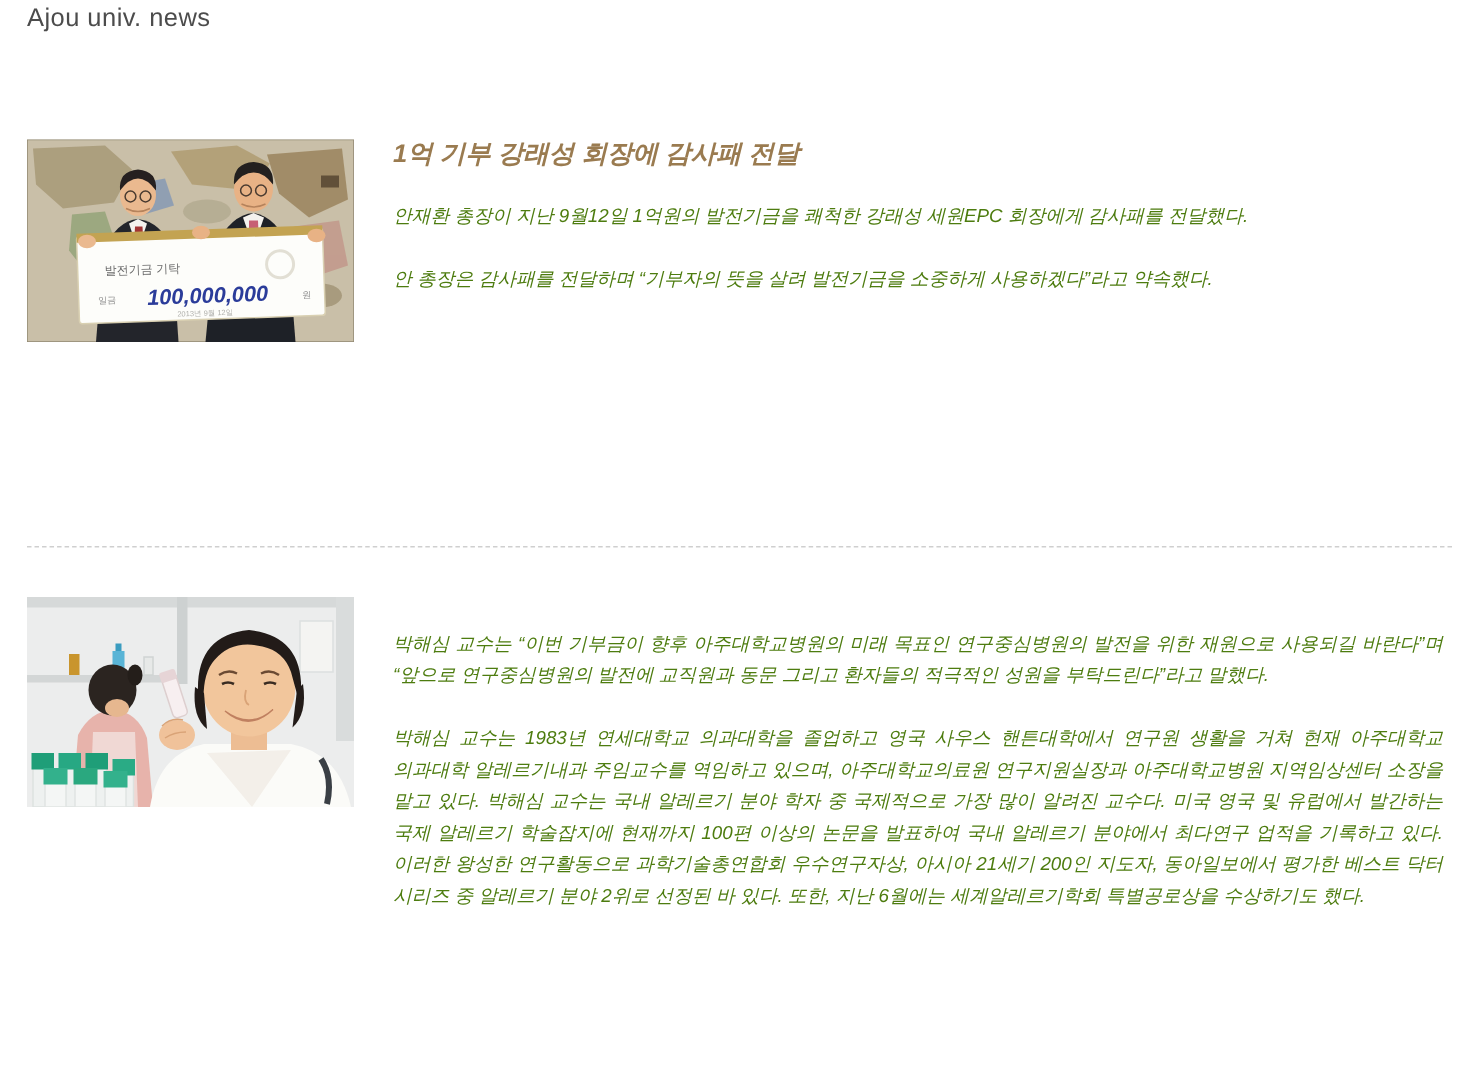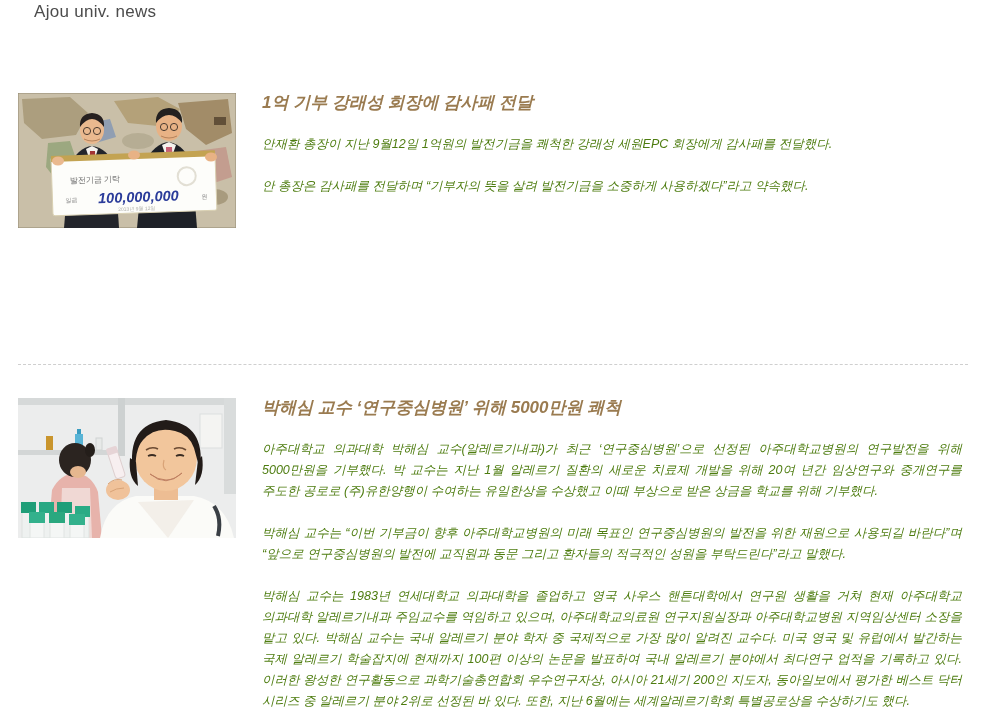--- a/index.html
+++ b/index.html
@@ -7,21 +7,21 @@
   .page {
     position: relative;
     width: 982px;
     height: 719px;
     background: #ffffff;
     font-family: "Liberation Sans", sans-serif;
     overflow: hidden;
   }
 
   
-  .header { position: absolute; top: 2px; left: 18px; right: 20px; margin-left: 16px; }
+  .header { position: absolute; top: 2px; left: 18px; right: 20px; }
   .eyebrow {
     font-size: 17px;
     color: #4c4c4c;
     letter-spacing: 0.3px;
   }
   .title-row { display: flex; align-items: flex-end; margin-top: 1px; }
   .page-title {
     font-size: 37px;
     font-weight: 600;
     color: #f7a833;
@@ -218,20 +218,18 @@
             <rect x="11" y="114" width="16" height="11" fill="#33b18c"></rect>
             <rect x="32" y="122" width="14" height="18" fill="#f4f6f5" stroke="#e0e4e2"></rect>
             <rect x="31" y="114" width="16" height="11" fill="#2aa87f"></rect>
             <rect x="52" y="124" width="14" height="16" fill="#f4f6f5" stroke="#e0e4e2"></rect>
             <rect x="51" y="116" width="16" height="11" fill="#33b18c"></rect>
           </g>
         </g>
       </svg>
     </div>
     <div class="article-body">
-      <h2 class="article-title">박해심 교수 ‘연구중심병원’ 위해 5000만원 쾌척</h2>
-      <p>아주대학교 의과대학 박해심 교수(알레르기내과)가 최근 ‘연구중심병원’으로 선정된 아주대학교병원의 연구발전을 위해 5000만원을 기부했다. 박 교수는 지난 1월 알레르기 질환의 새로운 치료제 개발을 위해 20여 년간 임상연구와 중개연구를 주도한 공로로 (주)유한양행이 수여하는 유일한상을 수상했고 이때 부상으로 받은 상금을 학교를 위해 기부했다.</p>
       <p>박해심 교수는 “이번 기부금이 향후 아주대학교병원의 미래 목표인 연구중심병원의 발전을 위한 재원으로 사용되길 바란다”며 “앞으로 연구중심병원의 발전에 교직원과 동문 그리고 환자들의 적극적인 성원을 부탁드린다”라고 말했다.</p>
       <p>박해심 교수는 1983년 연세대학교 의과대학을 졸업하고 영국 사우스 핸튼대학에서 연구원 생활을 거쳐 현재 아주대학교 의과대학 알레르기내과 주임교수를 역임하고 있으며, 아주대학교의료원 연구지원실장과 아주대학교병원 지역임상센터 소장을 맡고 있다. 박해심 교수는 국내 알레르기 분야 학자 중 국제적으로 가장 많이 알려진 교수다. 미국 영국 및 유럽에서 발간하는 국제 알레르기 학술잡지에 현재까지 100편 이상의 논문을 발표하여 국내 알레르기 분야에서 최다연구 업적을 기록하고 있다. 이러한 왕성한 연구활동으로 과학기술총연합회 우수연구자상, 아시아 21세기 200인 지도자, 동아일보에서 평가한 베스트 닥터 시리즈 중 알레르기 분야 2위로 선정된 바 있다. 또한, 지난 6월에는 세계알레르기학회 특별공로상을 수상하기도 했다.</p>
     </div>
   </div>
 
 </div>
 
 </body></html>

